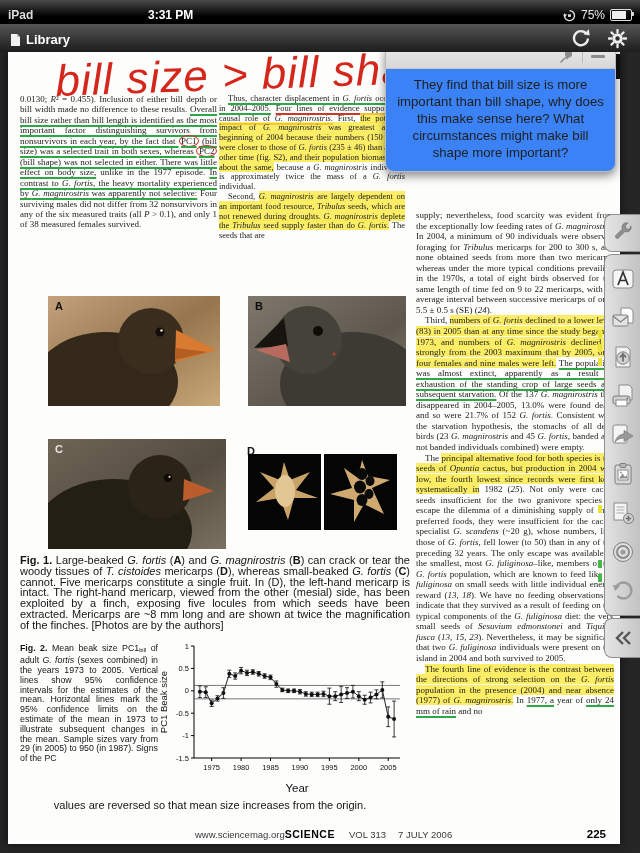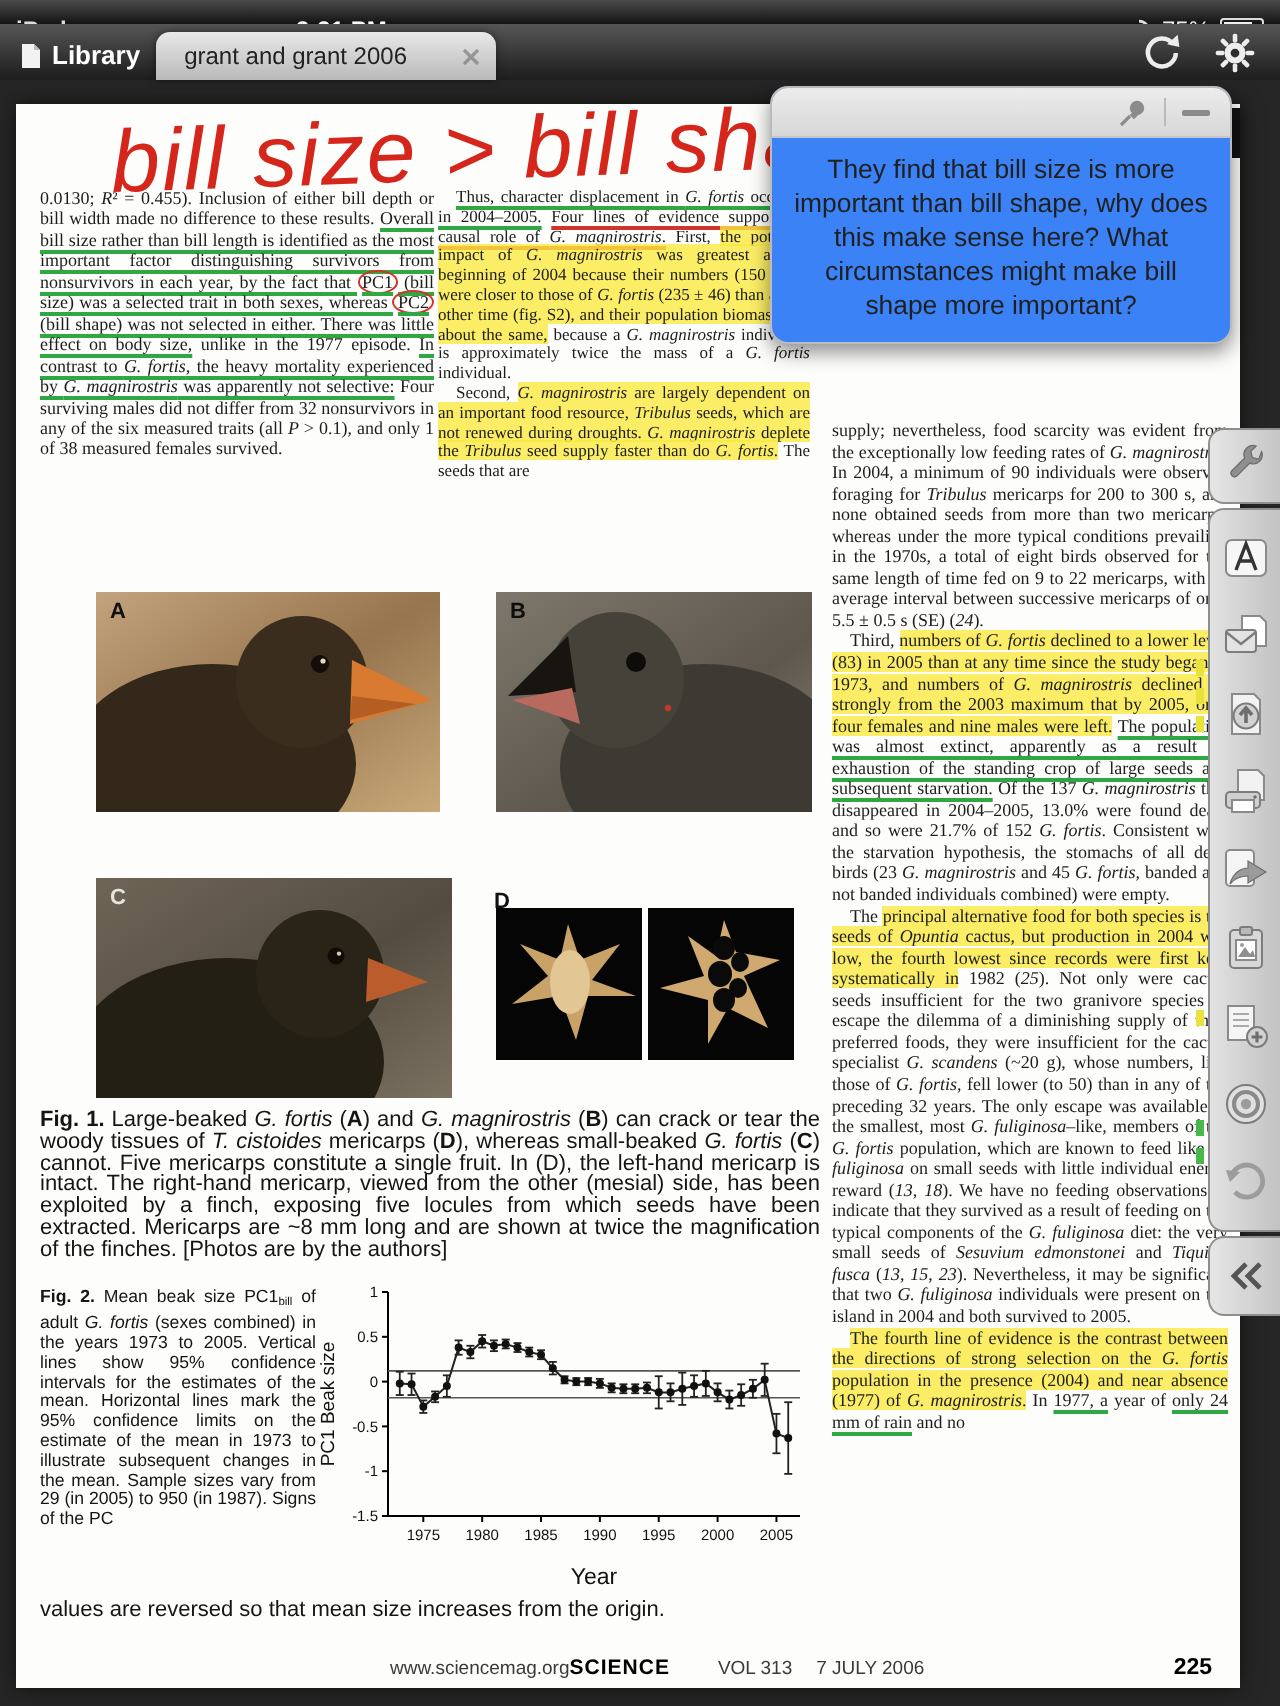--- a/index.html
+++ b/index.html
@@ -9,21 +9,21 @@
   .status-bar{position:absolute;left:0;top:0;width:640px;height:30px;
     background:linear-gradient(#4a4a4a,#000 55%);color:#e8e8e8;font-size:12px;
     display:flex;align-items:center;padding:0 8px;box-sizing:border-box;z-index:60}
   .sb-left{width:140px;font-weight:bold;color:#ddd}
   .sb-center{flex:1;text-align:left;font-weight:bold;color:#fff}
   .sb-right{width:140px;display:flex;justify-content:flex-end;align-items:center;gap:5px}
   .batt{width:20px;height:10px;border:1px solid #ddd;border-radius:2px;position:relative}
   .batt .fill{position:absolute;left:1px;top:1px;bottom:1px;width:70%;background:#eee}
   .batt:after{content:"";position:absolute;right:-3px;top:2px;width:2px;height:4px;background:#ddd;border-radius:0 1px 1px 0}
   
-  .tab-bar{position:absolute;left:0;top:12px;width:640px;height:28px;
+  .tab-bar{position:absolute;left:0;top:24px;width:640px;height:28px;
     background:linear-gradient(#565656,#2d2d2d 70%,#1d1d1d);z-index:60;display:flex;align-items:flex-end}
   .lib-btn{display:flex;align-items:center;gap:5px;color:#fff;font-weight:bold;font-size:13px;
     padding:0 8px 5px 10px;cursor:pointer}
   .doc-tab{height:24px;width:170px;background:linear-gradient(#e8e8e8,#b9b9b9);
     border-radius:7px 7px 0 0;display:flex;align-items:center;padding:0 8px 0 14px;
     box-sizing:border-box;font-size:12px;color:#222;box-shadow:0 0 4px rgba(0,0,0,.5)}
   .doc-tab .x{margin-left:auto;opacity:.55}
   .tab-right{margin-left:auto;display:flex;align-items:center;gap:16px;padding:0 12px 3px 0}
   
   .page{position:absolute;left:8px;top:52px;width:612px;height:792px;background:#fdfdfc;
@@ -56,28 +56,28 @@
   .note-minus{width:14px;height:3px;background:#8b8b8b;border-radius:1px}
   .note-body{padding:7px 9px 10px;font-size:13.2px;line-height:17px;text-align:center;color:#1f1f1f}
   
   .photo{position:absolute;overflow:hidden}
   .photo .lbl{position:absolute;left:7px;top:4px;font-weight:bold;font-size:11px}
   .d-label{position:absolute;left:239px;top:393px;font-weight:bold;font-size:11px;color:#111}
   
   .cap{position:absolute;font-size:11px;line-height:10.8px;color:#151515;text-align:justify}
   .fig1{left:12px;top:503px;width:390px}
   .fig2{left:12px;top:592px;width:138px;line-height:9.8px;font-size:8.8px}
-  .captail{left:12px;top:748px;width:380px;text-align:left}
+  .captail{left:12px;top:748px;width:380px;text-align:center}
   .chart{position:absolute;left:150px;top:588px;width:250px;height:160px}
   svg text{font-family:"Liberation Sans",sans-serif}
   
   .footer{position:absolute;left:12px;right:14px;top:776px;display:flex;align-items:baseline;font-size:9.5px;color:#3a3a3a}
   .footer .site{margin-left:175px}
   .footer .jr{font-weight:bold;color:#000;font-size:10.5px;letter-spacing:.5px}
-  .footer .vol{margin-left:24px}.footer .dt{margin-left:12px}
+  .footer .vol{margin-left:14px}.footer .dt{margin-left:12px}
   .footer .pg{margin-left:auto;font-weight:bold;font-size:11.5px;color:#000}
   
   .flap{position:absolute;left:604px;width:36px;background:linear-gradient(90deg,#e6e6e6,#c6c6c6);
     border:1px solid #8e8e8e;border-right:none;border-radius:8px 0 0 8px;z-index:40;box-sizing:border-box;
     display:flex;align-items:center;justify-content:center}
   .flap-top{top:214px;height:38px}
   .palette{position:absolute;left:604px;top:254px;width:36px;height:362px;z-index:40;box-sizing:border-box;
     background:linear-gradient(90deg,#e2e2e2,#c2c2c2);border:1px solid #8e8e8e;border-right:none;
     border-radius:8px 0 0 8px;display:flex;flex-direction:column;align-items:center;justify-content:space-around;padding:4px 0}
   .flap-bot{top:618px;height:40px}
@@ -104,26 +104,20 @@
   </div>
 </div>
 
 <div class="tab-bar">
   <div class="lib-btn">
     <svg width="11" height="14" viewBox="0 0 11 14">
       <path d="M1 1h6l3 3v9H1z" fill="#f2f2f2"></path>
         <path d="M7 1v3h3" fill="#bbb"></path>
     </svg>
     <span>Library</span>
-  </div>
-  <div class="doc-tab">
-    <span>grant and grant 2006</span>
-    <svg class="x" width="9" height="9" viewBox="0 0 9 9">
-      <path d="M1 1 L8 8 M8 1 L1 8" stroke="#666" stroke-width="1.6"></path>
-    </svg>
   </div>
   <div class="tab-right">
     <svg width="21" height="21" viewBox="0 0 24 24">
       <path d="M19 7a8 8 0 1 0 1.5 5" stroke="#ededed" stroke-width="2.6" fill="none"></path>
       <polygon points="21.5,1.5 22.5,8.5 15.5,7" fill="#ededed"></polygon>
     </svg>
     <svg width="21" height="21" viewBox="0 0 24 24">
       <g fill="#ededed">
         <rect x="10.7" y="1" width="2.6" height="5" rx="1"></rect>
         <rect x="10.7" y="18" width="2.6" height="5" rx="1"></rect>

